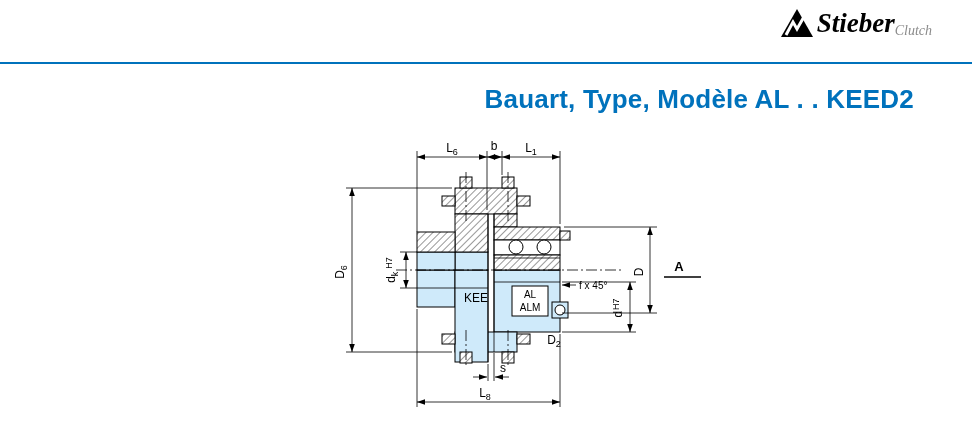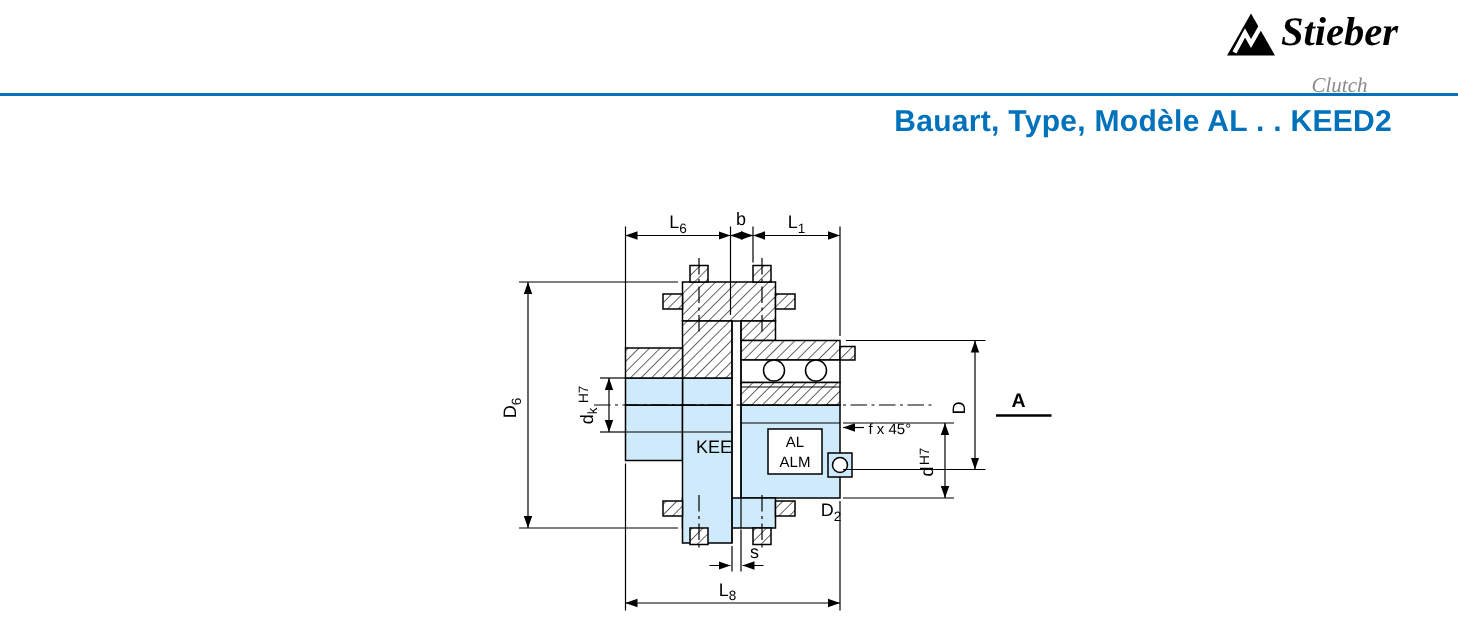--- a/index.html
+++ b/index.html
@@ -7,40 +7,40 @@
     width: 972px; height: 421px;
     background: #ffffff;
     font-family: "Liberation Sans", sans-serif;
     position: relative;
     overflow: hidden;
   }
   .logo {
     position: absolute; top: 8px; right: 40px;
     display: flex; align-items: flex-start; gap: 3px;
   }
-  .logo-text { display: flex; flex-direction: column; align-items: center; }
+  .logo-text { display: flex; flex-direction: row; align-items: center; }
   .brand-name {
     font-family: "Liberation Serif", serif;
     font-style: italic; font-weight: bold;
     font-size: 27px; color: #000; line-height: 1;
   }
   .brand-sub {
     font-family: "Liberation Serif", serif;
     font-style: italic; font-size: 14px;
     color: var(--logo_sub); margin-top: 15px;
   }
   .accent-rule {
     position: absolute; top: 62px; left: 0;
     width: 972px; height: 2px;
     background: var(--accent);
   }
   .page-title {
-    position: absolute; top: 68px; right: 42px; margin: 2px;
+    position: absolute; top: 68px; right: 42px; margin: 16px;
     color: var(--accent);
-    font-size: 20px; font-weight: bold; letter-spacing: 0.2px;
+    font-size: 26px; font-weight: bold; letter-spacing: 0.2px;
   }
   .drawing { position: absolute; left: 0; top: 0; }
   .body  { fill: var(--body_fill); stroke: #000; stroke-width: 1; }
   .ol    { stroke: #000; stroke-width: 1; }
   .wfill { fill: #ffffff; stroke: #000; stroke-width: 1; }
   .cl    { stroke: #000; stroke-width: 0.8; stroke-dasharray: 11 3 2 3; fill: none; }
   .dim, .ext { stroke: #000; stroke-width: 0.8; fill: none; }
   .lbl  { font-family: "Liberation Sans", sans-serif; font-size: 12px; fill: #000; }
   .sub  { font-size: 9px; }
   .sm   { font-family: "Liberation Sans", sans-serif; font-size: 10px; fill: #000; }

